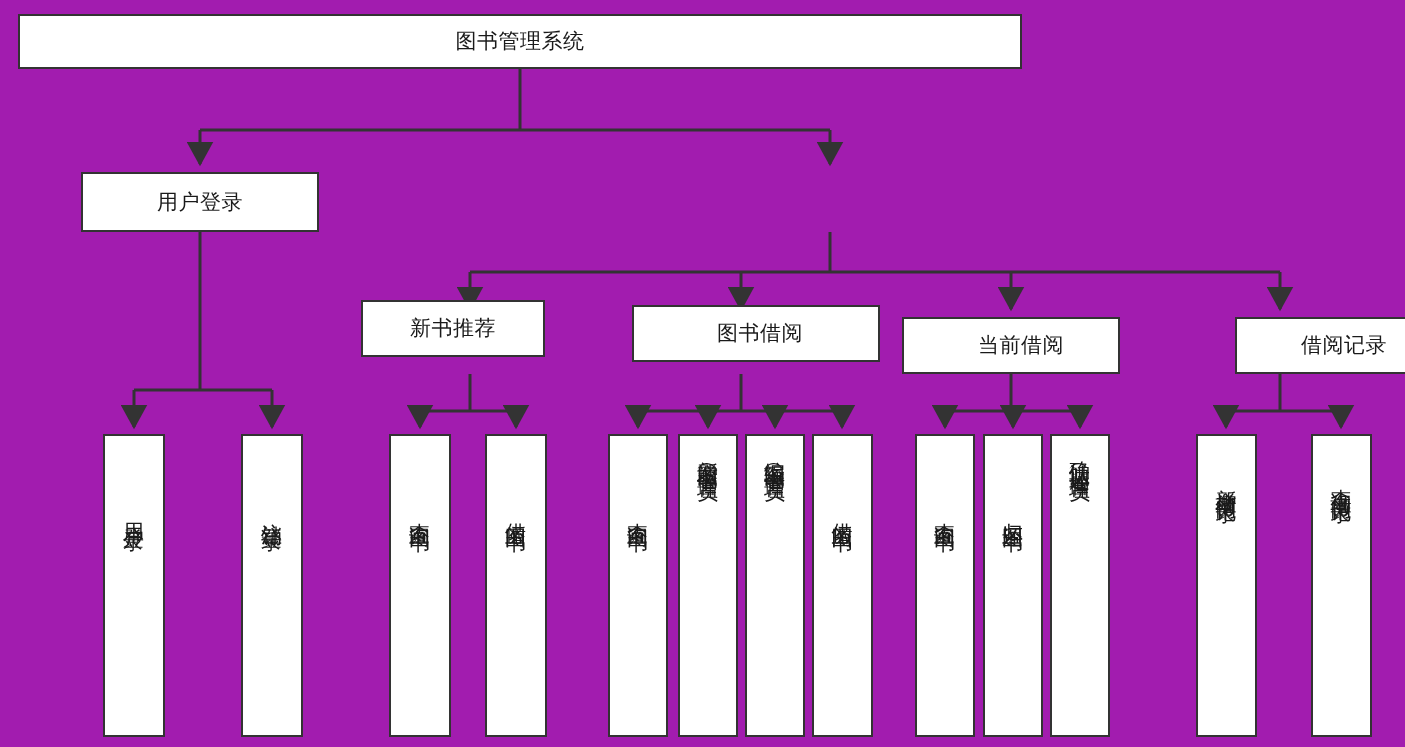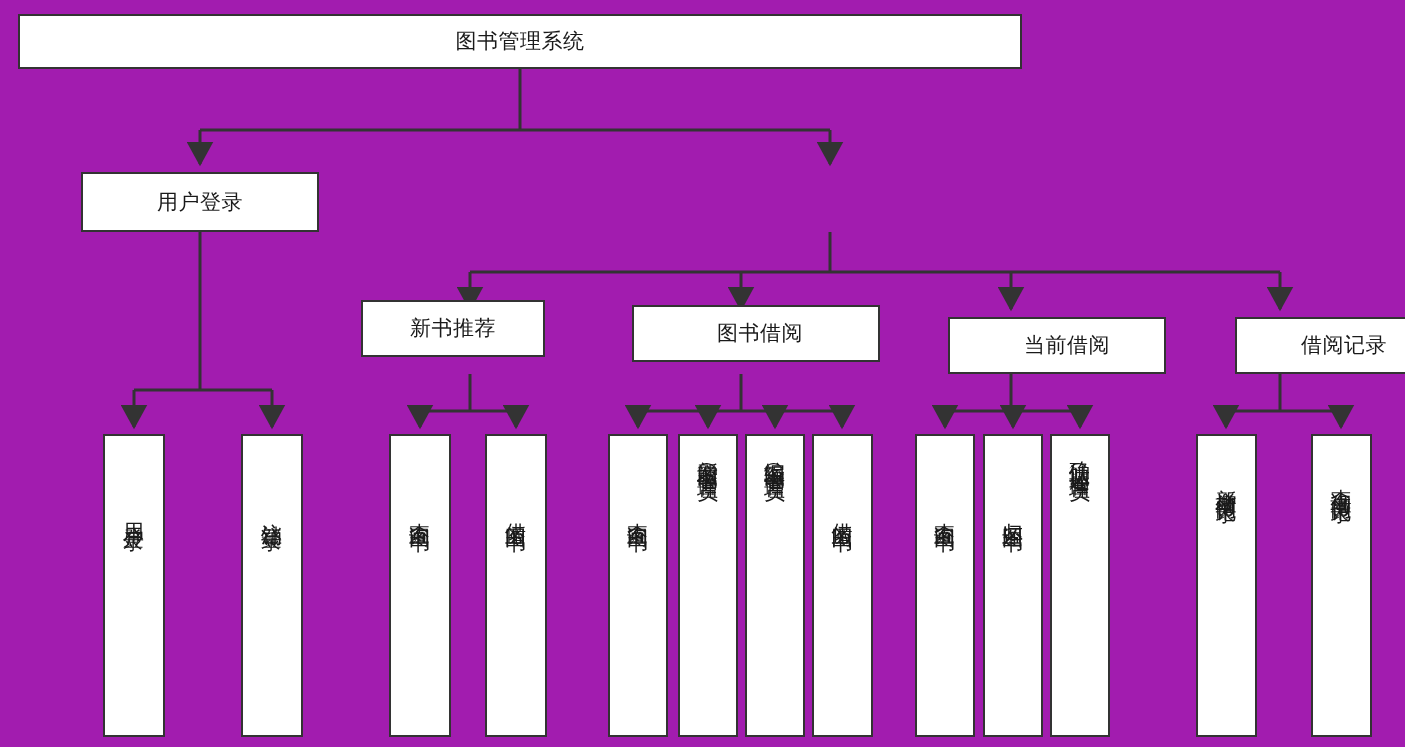--- a/index.html
+++ b/index.html
@@ -127,21 +127,21 @@
   <div class="node-box" style="left:81px; top:172px; width:238px; height:60px;">
     <span class="node-label">用户登录</span>
   </div>
 
   <div class="node-box" style="left:361px; top:300px; width:184px; height:57px;">
     <span class="node-label">新书推荐</span>
   </div>
   <div class="node-box" style="left:632px; top:305px; width:248px; height:57px;padding-left:8px;">
     <span class="node-label">图书借阅</span>
   </div>
-  <div class="node-box" style="left:948px; top:317px; width:218px; height:57px;padding-left:20px;">
+  <div class="node-box" style="left:902px; top:317px; width:218px; height:57px;padding-left:20px;">
     <span class="node-label">当前借阅</span>
   </div>
   <div class="node-box" style="left:1235px; top:317px; width:218px; height:57px;">
     <span class="node-label">借阅记录</span>
   </div>
 
   <div class="node-box vertical" style="left:103px; top:434px; width:62px; height:303px; padding-top:70px;">
     <span class="node-label">用户登录</span>
   </div>
   <div class="node-box vertical" style="left:241px; top:434px; width:62px; height:303px; padding-top:70px;">

